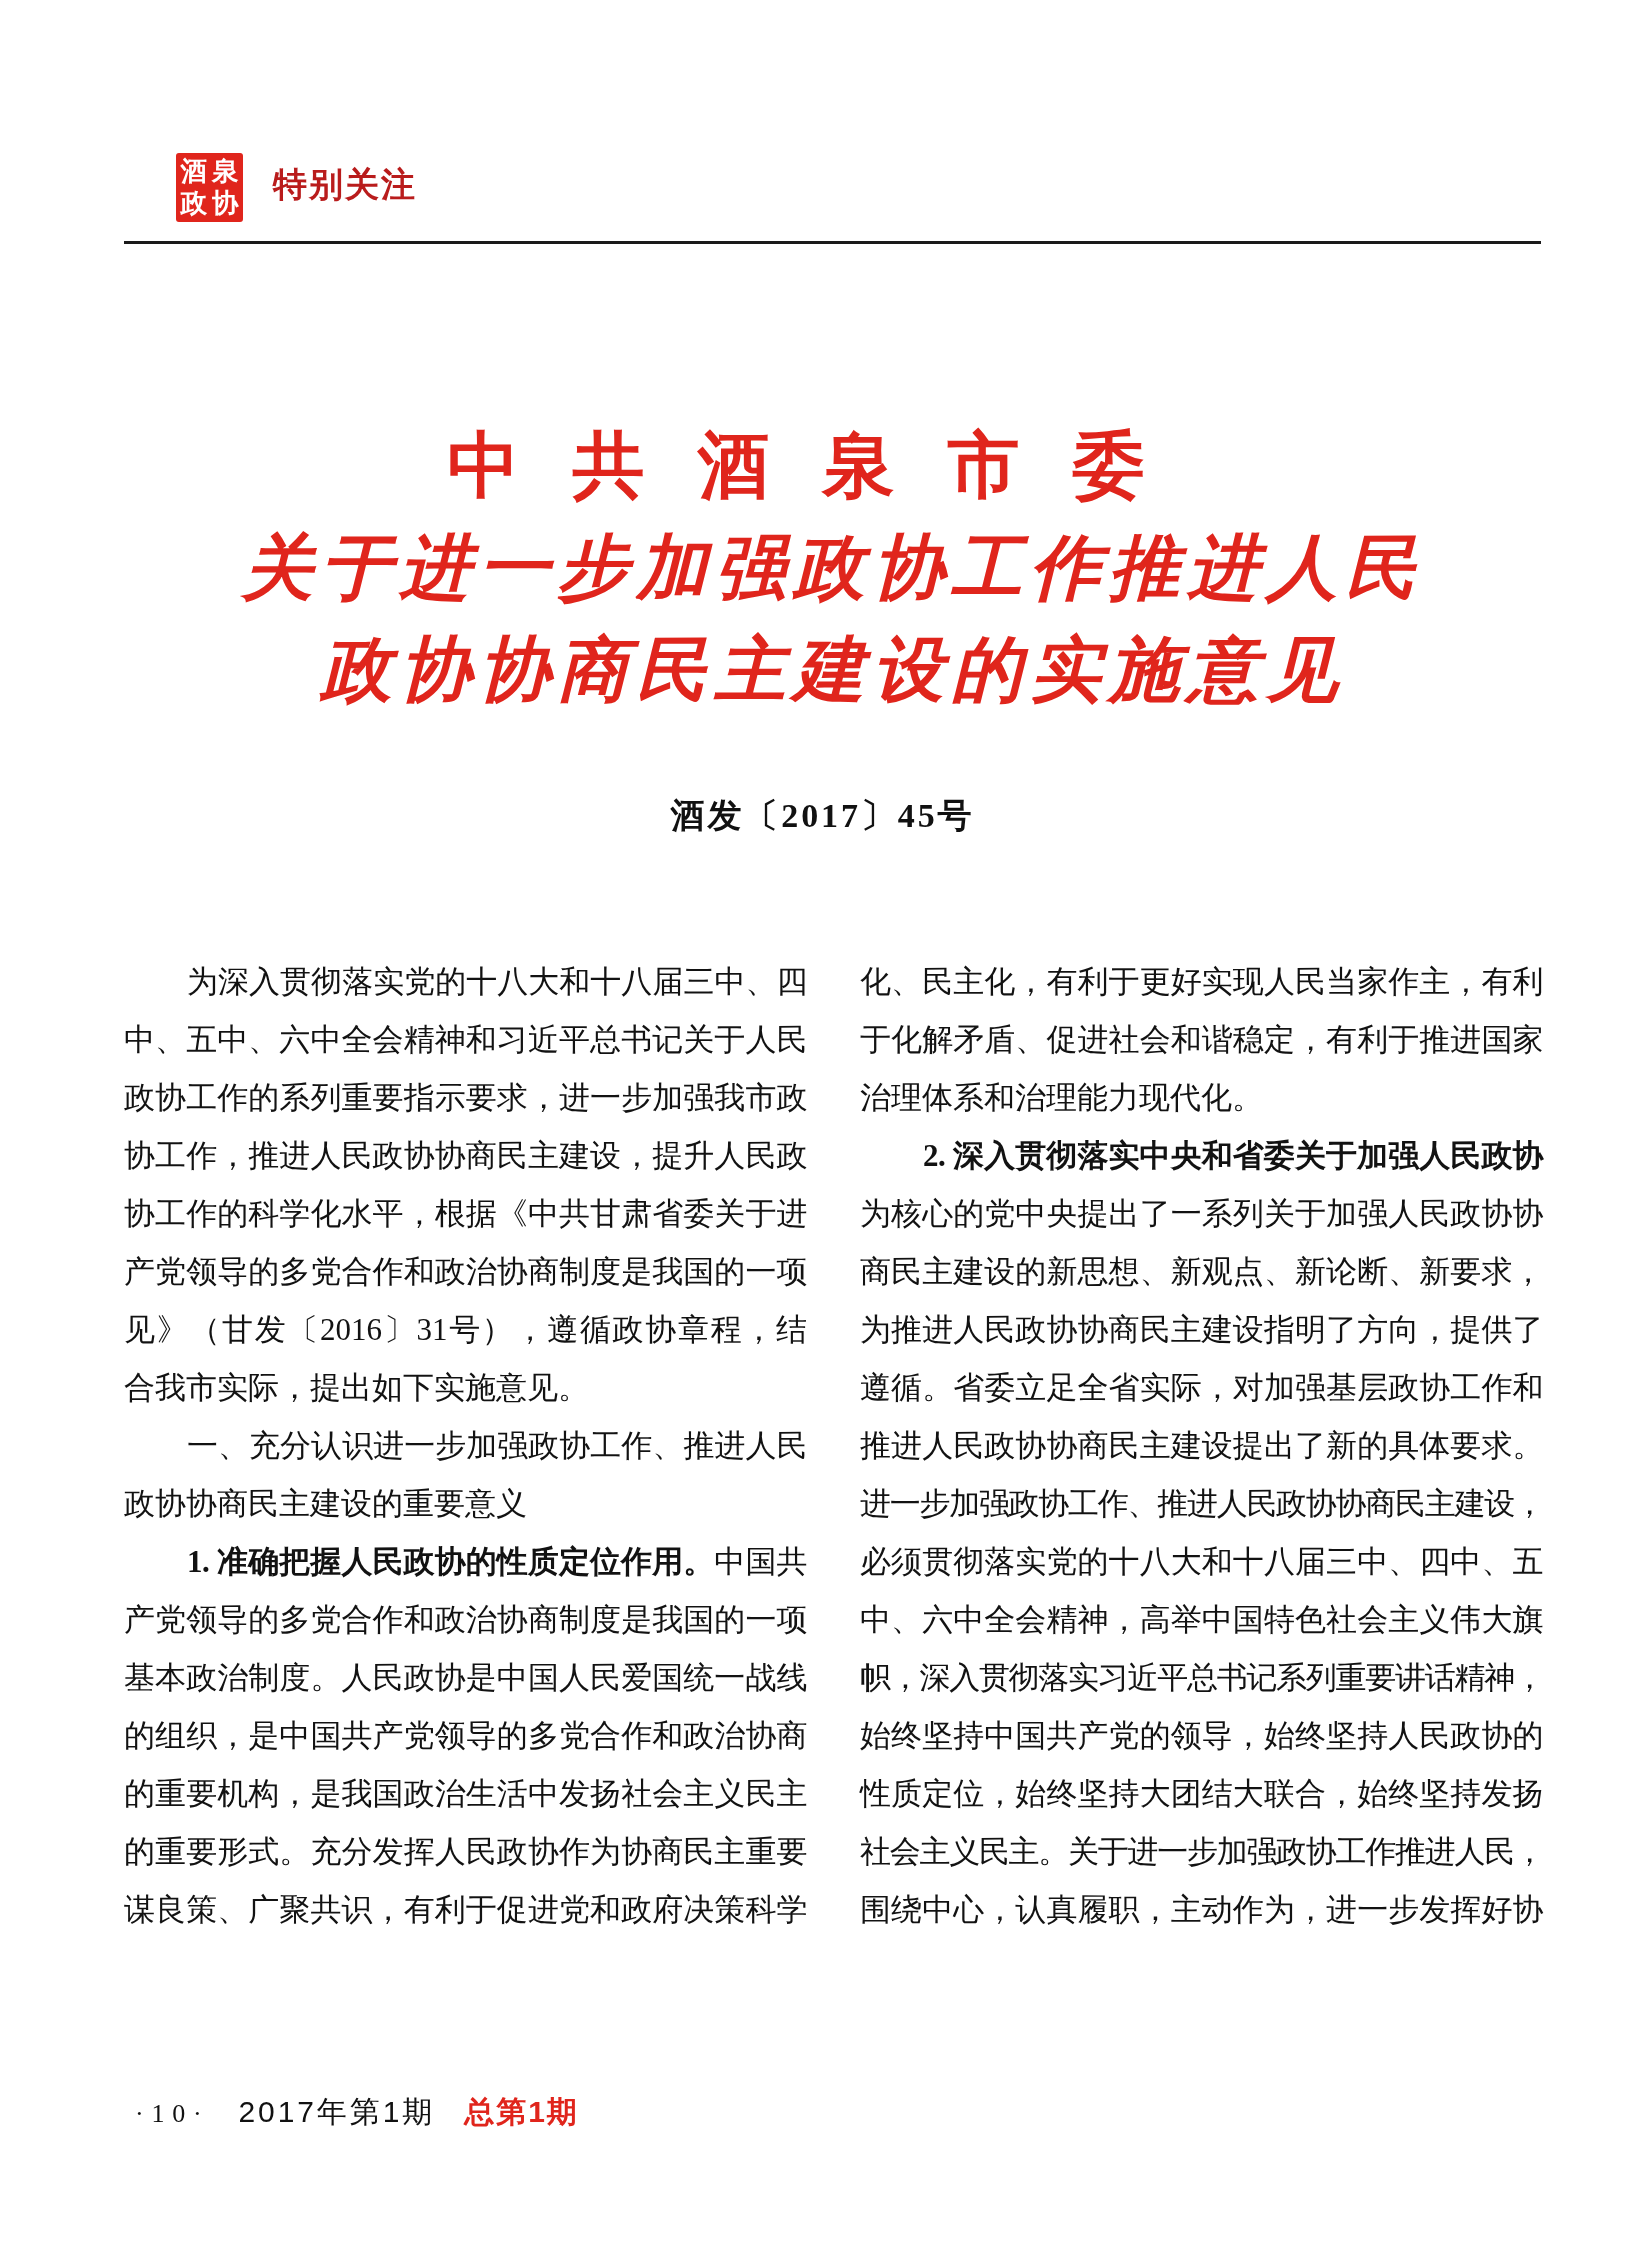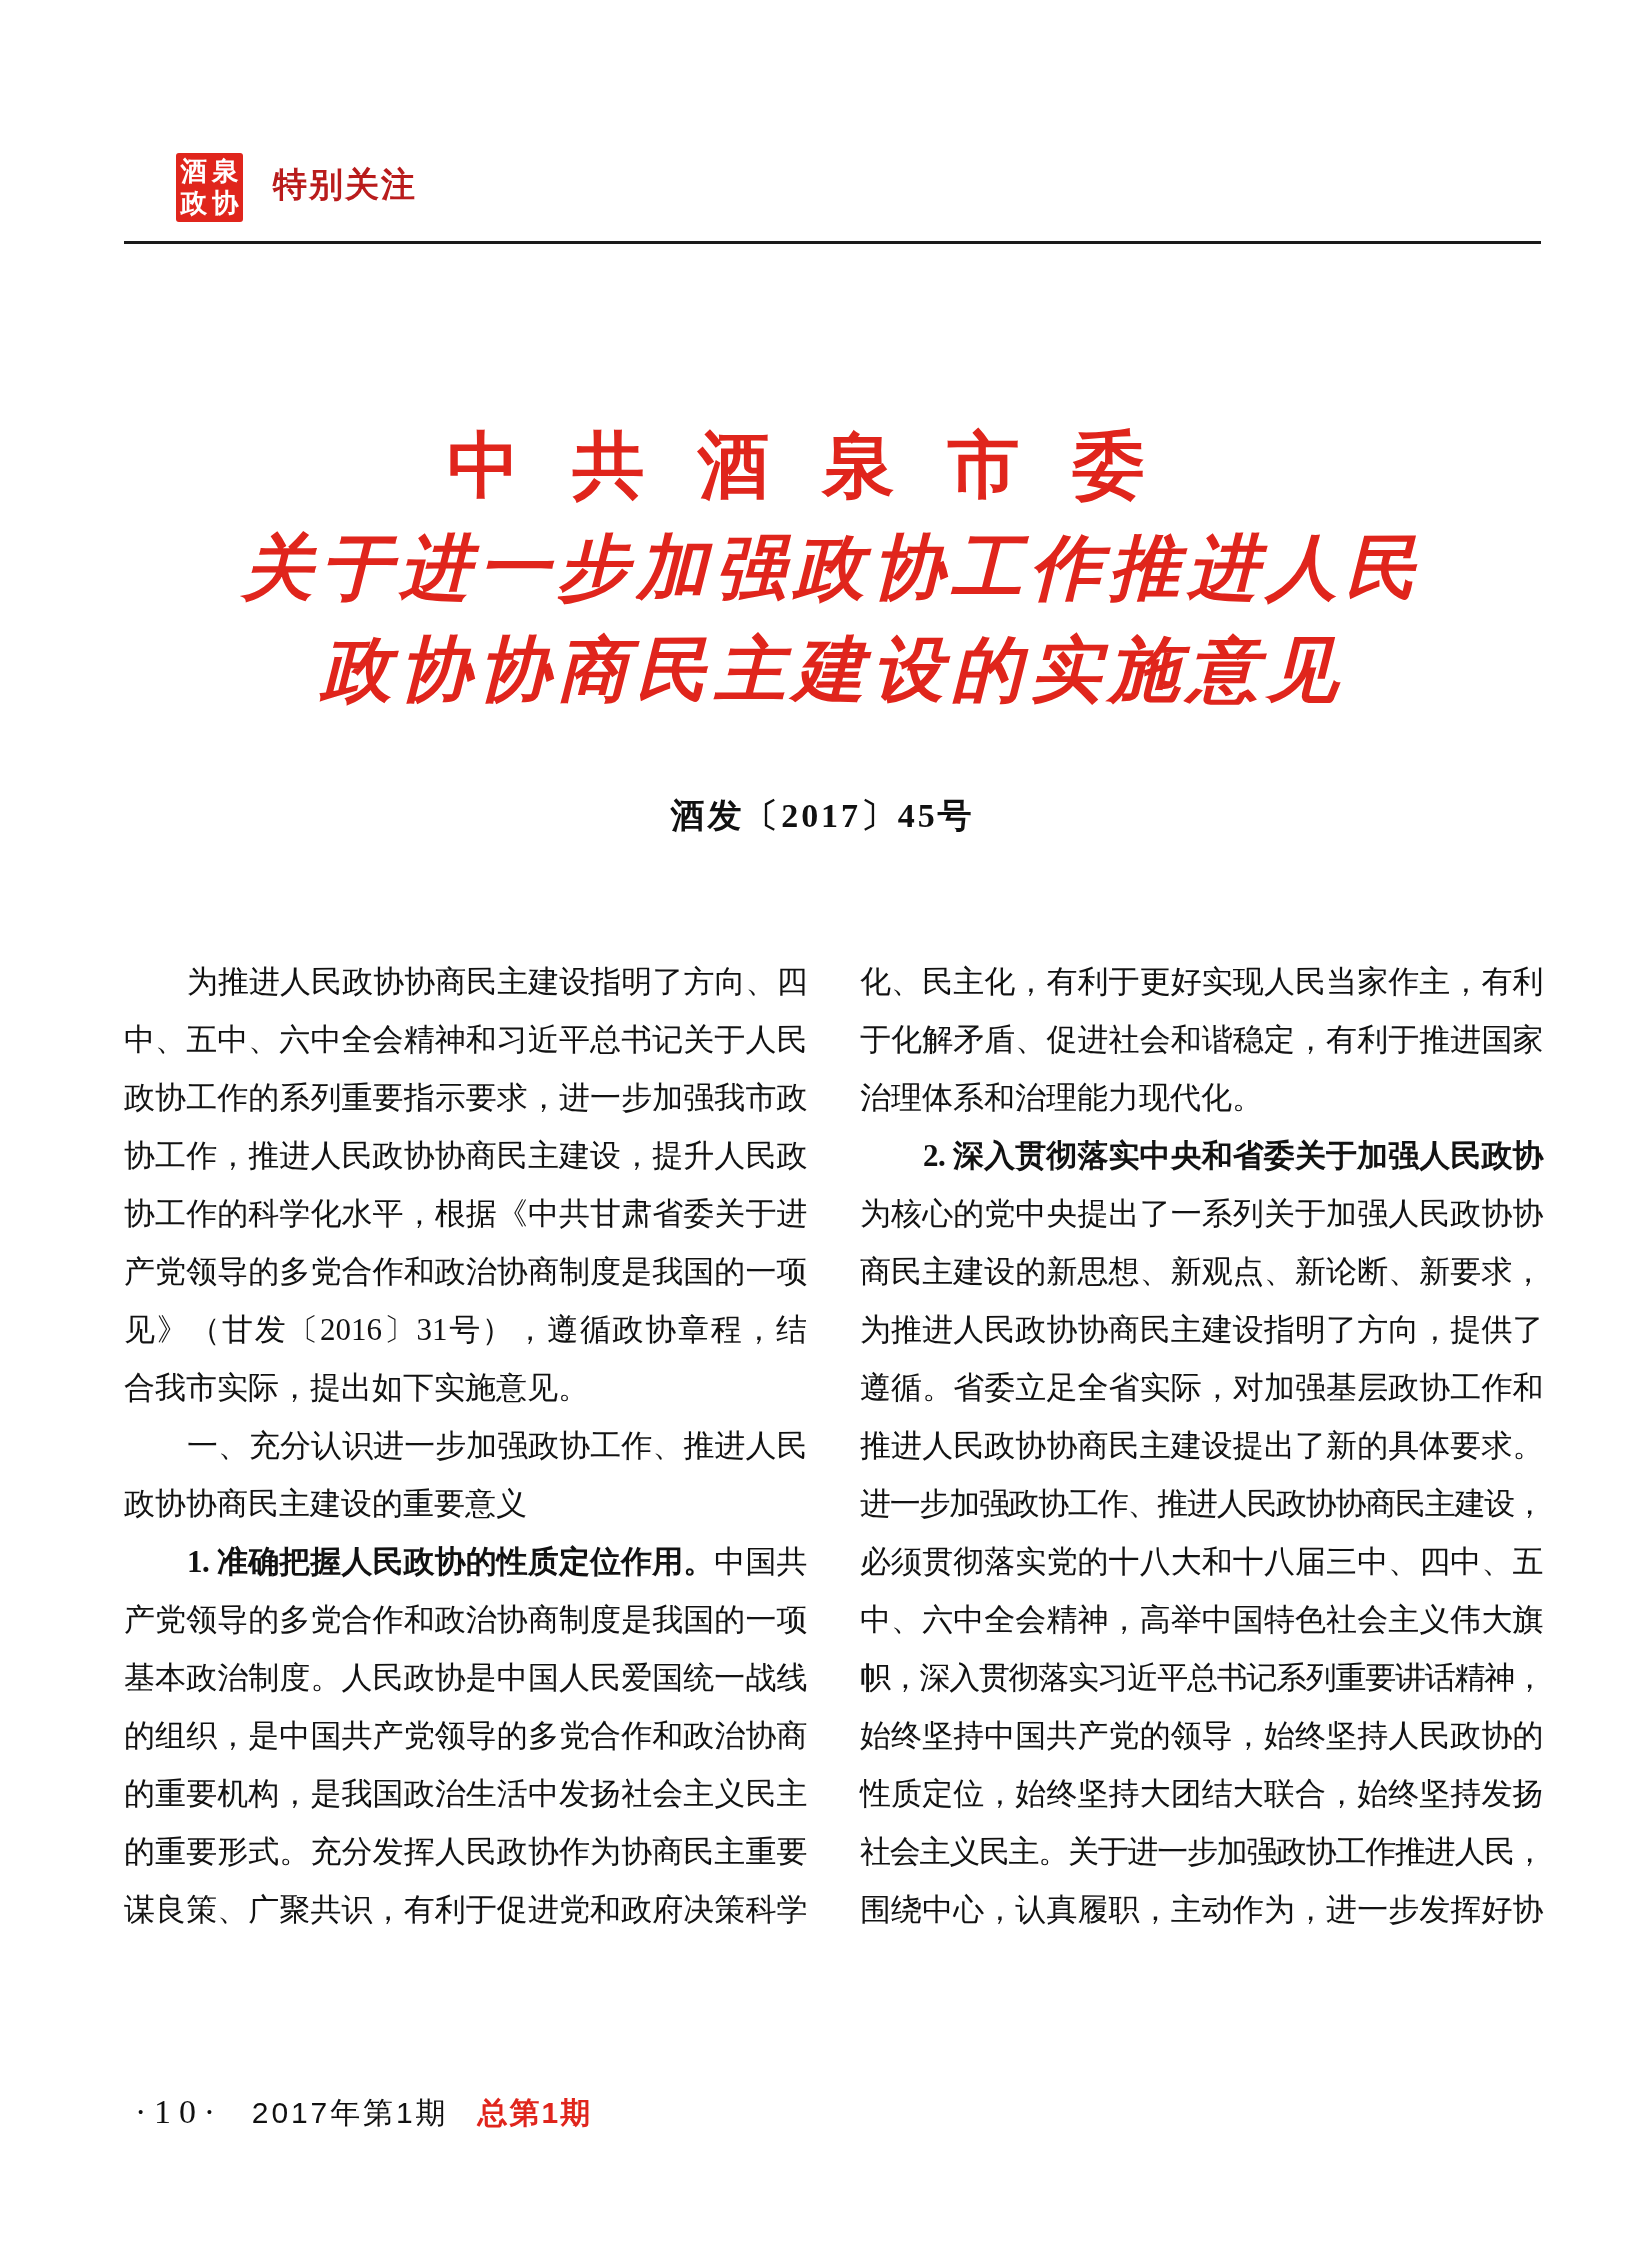--- a/index.html
+++ b/index.html
@@ -67,21 +67,21 @@
   }
   .line.indent{text-indent:63px;}
   .line.end{text-align-last:left;}
   .line b{font-weight:bold;}
   
   .footer{
     position:absolute;left:135px;top:2094px;
     display:flex;align-items:baseline;gap:29px;
     line-height:35px;
   }
-  .page-number{font-size:34px;letter-spacing:7.8px;color:#111;text-align:center;}
+  .page-number{font-size:26px;letter-spacing:7.8px;color:#111;text-align:center;}
   .issue-number{
     font-family:"Liberation Sans","DejaVu Sans",sans-serif;
     font-size:30px;font-weight:500;letter-spacing:2.9px;color:#111;
   }
   .cumulative-issue{
     font-family:"Liberation Sans","DejaVu Sans",sans-serif;
     font-size:30px;font-weight:900;letter-spacing:2px;
     color:var(--accent,#d8251c);
   }
 </style>
@@ -102,21 +102,21 @@
   <h1 class="title-block" style="margin:0;">
     <div class="title-line l1">中共酒泉市委</div>
     <div class="title-line l2">关于进一步加强政协工作推进人民</div>
     <div class="title-line l3">政协协商民主建设的实施意见</div>
   </h1>
 
   <div class="doc-number">酒发〔2017〕45号</div>
 
   <section class="columns">
     <div class="col">
-        <div class="line indent" style="letter-spacing: -0.5px;">为推进人民政协协商民主建设指明了方向、四</div>
+        <div class="line indent" style="letter-spacing: -0.5px;">为深入贯彻落实党的十八大和十八届三中、四</div>
         <div class="line" style="letter-spacing: -0.5px;">中、五中、六中全会精神和习近平总书记关于人民</div>
         <div class="line" style="letter-spacing: -0.5px;">政协工作的系列重要指示要求，进一步加强我市政</div>
         <div class="line" style="letter-spacing: -0.5px;">协工作，推进人民政协协商民主建设，提升人民政</div>
         <div class="line" style="letter-spacing: -0.5px;">协工作的科学化水平，根据《中共甘肃省委关于进</div>
         <div class="line" style="letter-spacing: -0.5px;">产党领导的多党合作和政治协商制度是我国的一项</div>
         <div class="line">见》（甘发〔2016〕31号），遵循政协章程，结</div>
         <div class="line end">合我市实际，提出如下实施意见。</div>
         <div class="line indent" style="letter-spacing: -0.5px;">一、充分认识进一步加强政协工作、推进人民</div>
         <div class="line end">政协协商民主建设的重要意义</div>
         <div class="line indent" style="letter-spacing: -0.5px;"><b>1. 准确把握人民政协的性质定位作用。</b>中国共</div>

